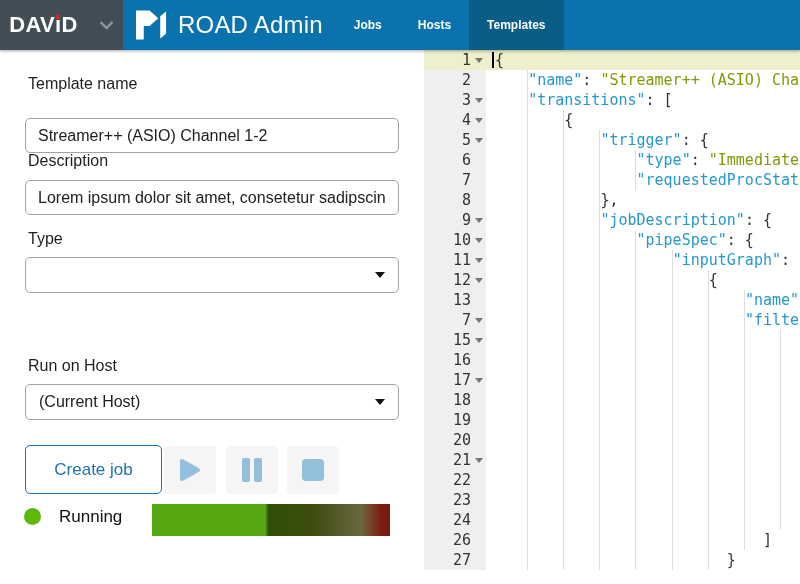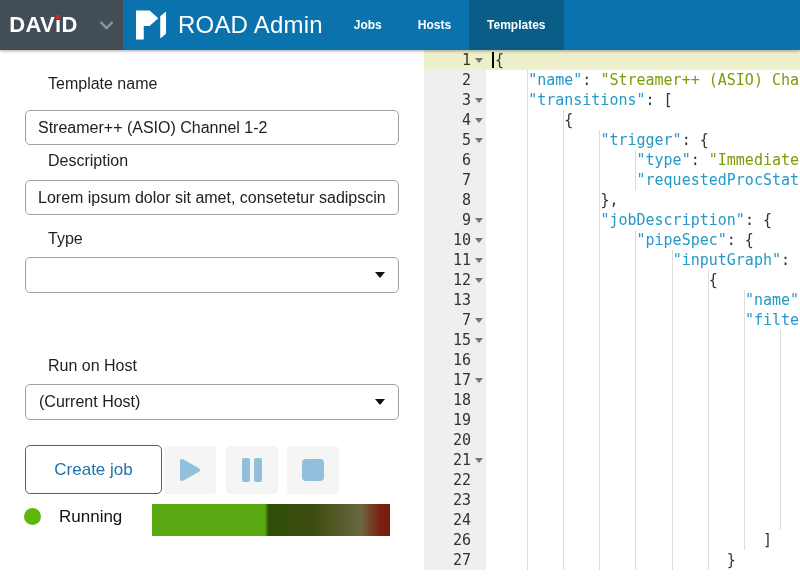--- a/index.html
+++ b/index.html
@@ -28,21 +28,21 @@
   .brand{ display:flex; align-items:center; gap:11px; padding-left:13px; color:#fff; }
   .brand-title{ font-size:24px; font-weight:400; letter-spacing:.2px; white-space:nowrap; }
   .tabs{ display:flex; margin-left:13px; }
   .tab{
     color:#fff; font-weight:bold; font-size:12px; line-height:50px;
     padding:0 18px; cursor:pointer; white-space:nowrap;
   }
   .tab.active{ background:var(--tab-active); }
   
   .panel{ position:absolute; top:50px; left:0; width:424px; height:534px; background:#fff; }
-  .lbl{ position:absolute; left:28px; font-size:16px; color:#1f1f1f;margin-left:20px; }
+  .lbl{ position:absolute; left:28px; font-size:16px; color:#1f1f1f; }
   .tinput{
     position:absolute; left:25px; width:374px; height:35px;
     border:1px solid var(--input-border); border-radius:5px;
     font-family:"Liberation Sans",sans-serif; font-size:16px; color:#202124;
     padding:0 12px; outline:none; background:#fff;
   }
   .sel{
     position:absolute; left:25px; width:374px; height:36px;
     border:1px solid var(--input-border); border-radius:5px; background:#fff;
     display:flex; align-items:center; padding:0 13px; font-size:16px;
@@ -122,21 +122,21 @@
   </div>
   <div class="tabs">
       <div class="tab">Jobs</div>
       <div class="tab">Hosts</div>
       <div class="tab active">Templates</div>
     </div>
 </div>
 
 <div class="panel">
   <div class="lbl" style="top:25px">Template name</div>
-  <input class="tinput" style="top: 60px;" value="Streamer++ (ASIO) Channel 1-2">
+  <input class="tinput" style="top: 68px;" value="Streamer++ (ASIO) Channel 1-2">
 
   <div class="lbl" style="top:102px">Description</div>
   <input class="tinput" style="top: 130px;" value="Lorem ipsum dolor sit amet, consetetur sadipscing">
 
   <div class="lbl" style="top:180px">Type</div>
   <div class="sel" style="top:207px">
     <span class="sel-arrow"></span>
   </div>
 
   <div class="lbl" style="top:307px">Run on Host</div>

